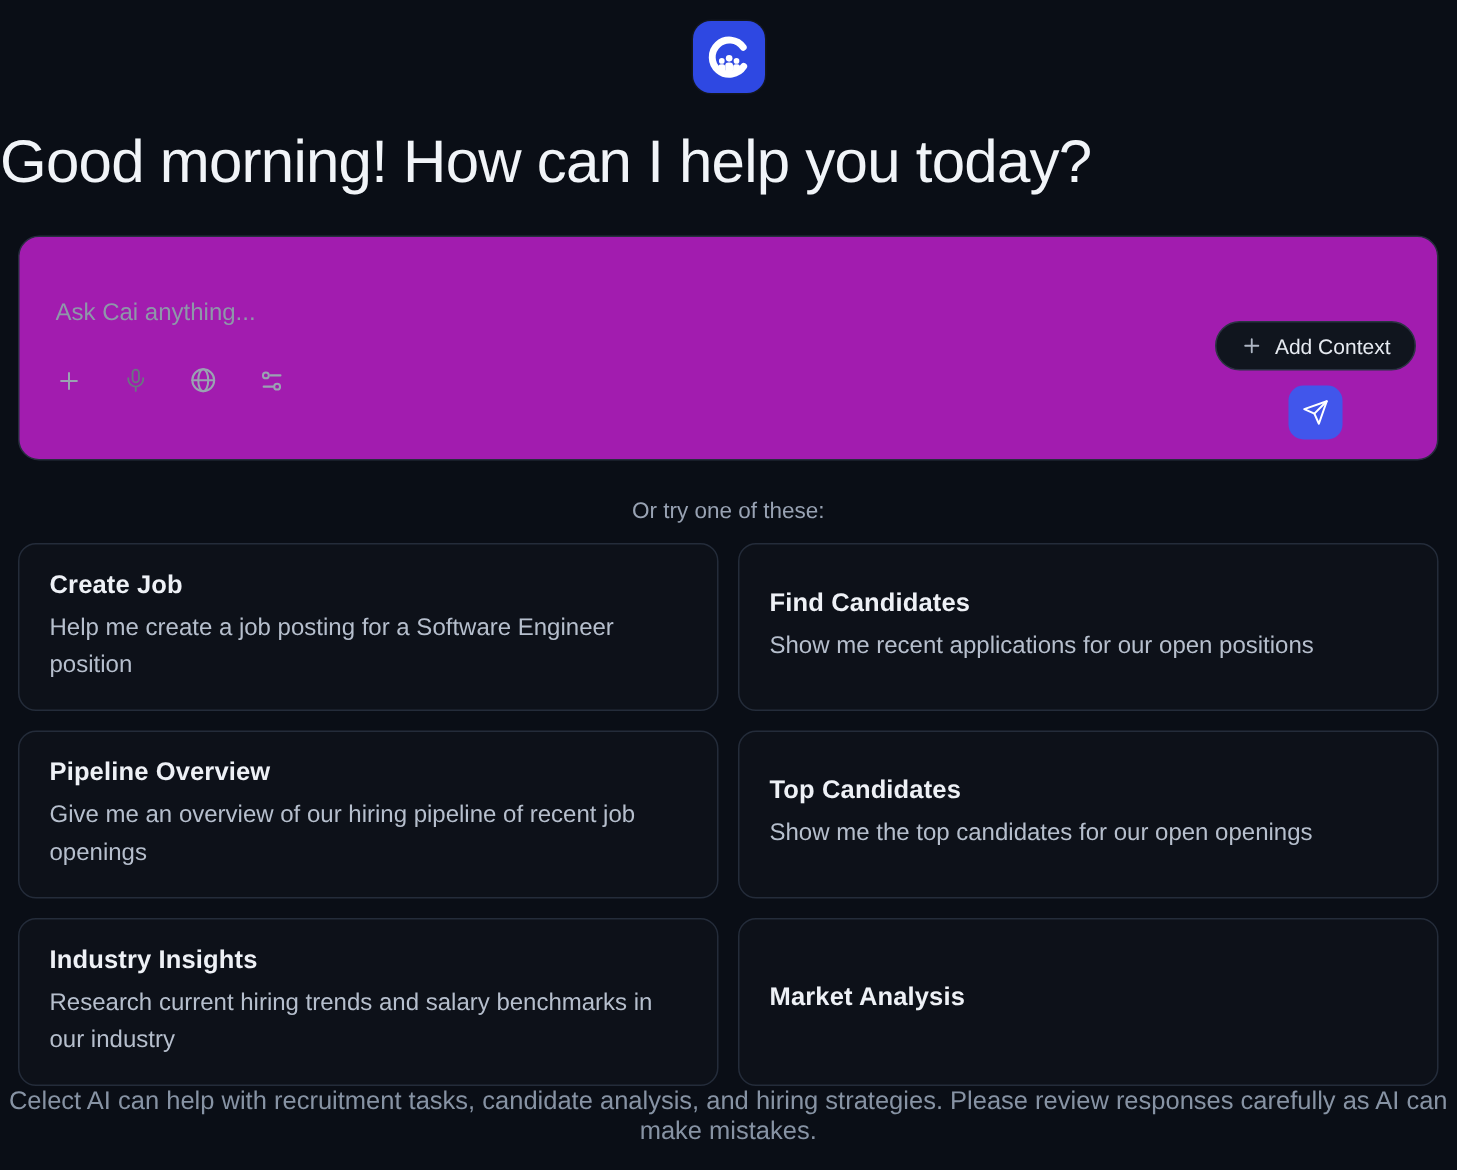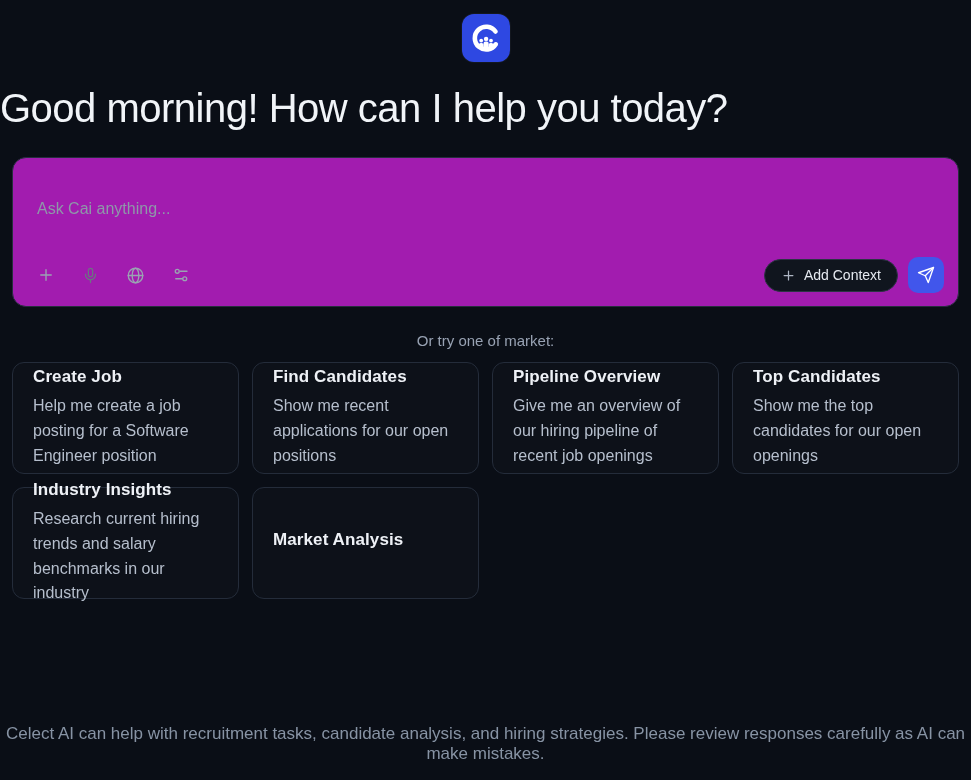--- a/index.html
+++ b/index.html
@@ -45,21 +45,21 @@
   .composer-toolbar {
     position:absolute; left:24px; right:14px; bottom:13px;
     display:flex; align-items:center; justify-content:space-between;
   }
   .tool-icons { display:flex; align-items:center; gap:27px; }
   .icon-btn {
     background:none; border:none; padding:0; cursor:pointer;
     color:#9aa3b2; display:flex; align-items:center; justify-content:center;
   }
   .icon-btn.dim { color:#6b7482; }
-  .toolbar-right { display:flex; align-items:center; gap:10px; }
+  .toolbar-right { display:flex; align-items:center; gap:10px;flex-direction:column; }
   .add-context {
     display:flex; align-items:center; gap:8px;
     height:33px; padding:0 16px;
     background:#10151e;
     border:1px solid #2b3343;
     border-radius:999px;
     color:#e6eaf1; font-size:14px; font-weight:500;
     font-family:"Liberation Sans", sans-serif;
     cursor:pointer;
   }
@@ -71,21 +71,21 @@
     cursor:pointer;
   }
   
   .try-line {
     margin-top:25px; text-align:center;
     font-size:15px; color:#98a2b3;
   }
   .cards {
     margin:13px 12px 0 12px;
     display:grid;
-    grid-template-columns:1fr 1fr 1fr 1fr;
+    grid-template-columns:1fr 1fr;
     gap:13px 13px;
   }
   .card {
     height:112px;
     background:#0d1119;
     border:1px solid #242c3a;
     border-radius:12px;
     padding:0 20px;
     display:flex; flex-direction:column; justify-content:center;
     cursor:pointer;
@@ -181,21 +181,21 @@
           <svg width="18" height="18" viewBox="0 0 24 24" stroke="currentColor" stroke-width="1.8" stroke-linecap="round" stroke-linejoin="round" fill="none">
               <path d="m22 2-7 20-4-9-9-4Z"></path>
               <path d="M22 2 11 13"></path>
             </svg>
         </span>
       </button>
     </div>
   </div>
 </div>
 
-<div class="try-line">Or try one of market:</div>
+<div class="try-line">Or try one of these:</div>
 
 <div class="cards">
   <div class="card">
     <div class="card-title">Create Job</div>
     <div class="card-desc">Help me create a job posting for a Software Engineer position</div>
   </div>
   <div class="card">
     <div class="card-title">Find Candidates</div>
     <div class="card-desc">Show me recent applications for our open positions</div>
   </div>

